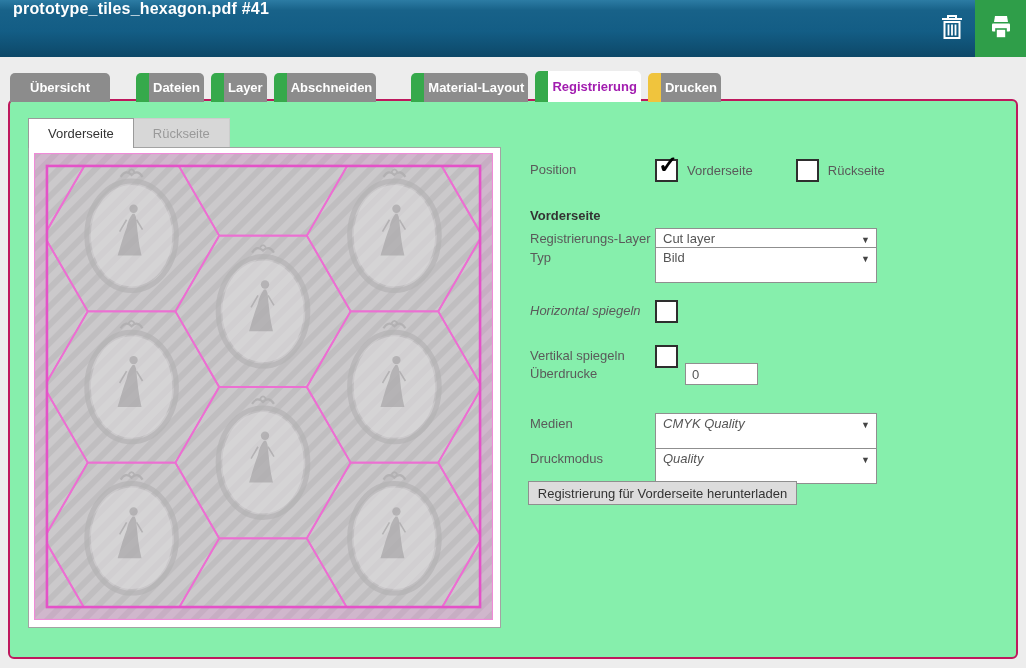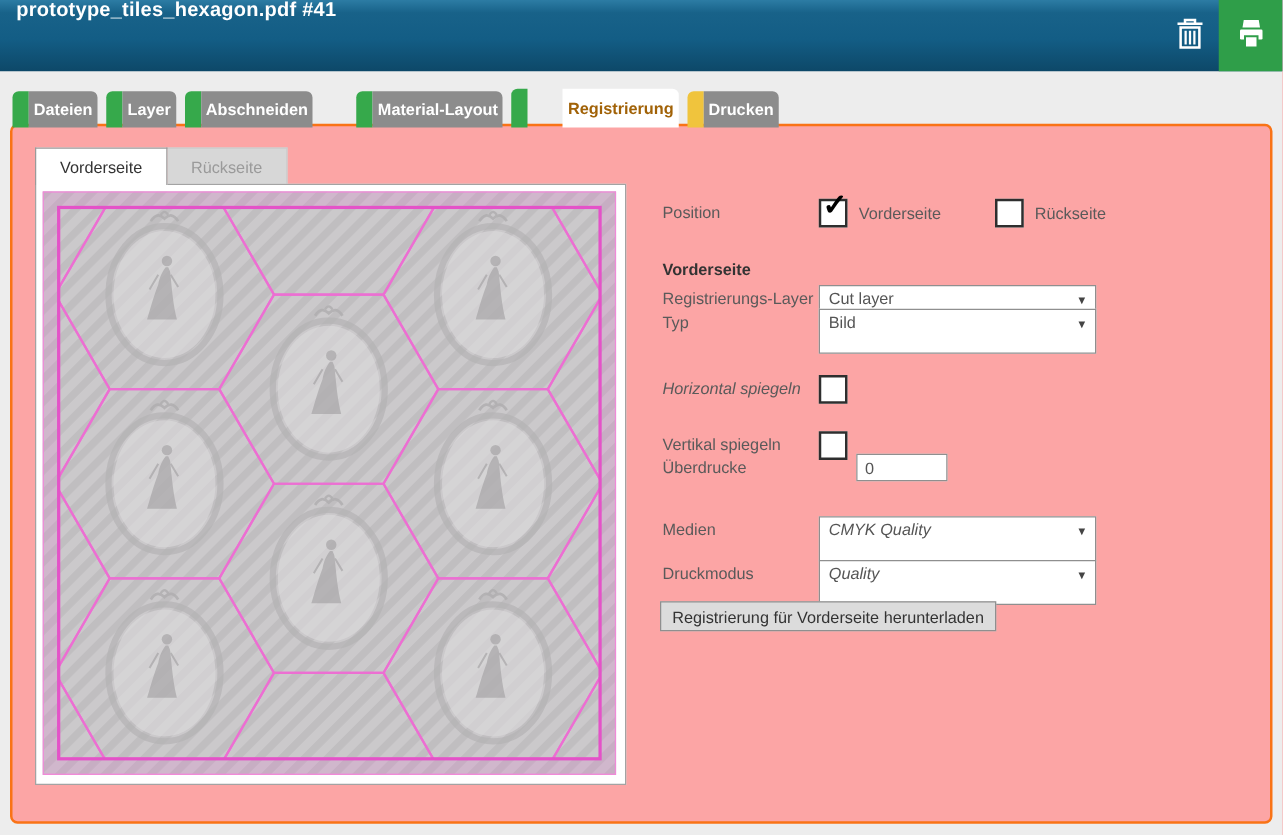--- a/index.html
+++ b/index.html
@@ -19,25 +19,25 @@
   .tabbar{position:absolute;top:71px;left:10px;display:flex;align-items:flex-end;z-index:3;height:31px;}
   .tabgroup{display:flex;height:29px;margin-right:7px;}
   .tabgroup.gap-before{margin-left:28px;}
   .tab{background:#8c8c8c;color:#fff;font-size:13px;font-weight:600;line-height:29px;padding:0 4px;
     border-radius:0 5px 0 0;white-space:nowrap;}
   .tab.standalone{border-radius:5px 5px 0 0;width:100px;padding:0;text-align:center;margin-right:26px;}
   .indicator{width:13px;height:100%;border-radius:5px 0 0 0;}
   .ind-green{background:#36a94b;}
   .ind-yellow{background:#f0c43d;}
   .tabgroup.active{height:31px;}
-  .tabgroup.active .tab{background:#fff;color:#a16207;line-height:31px;margin-left:28px;}
-
-  
-  .panel{position:absolute;top:99px;left:8px;width:1006px;height:556px;background:#fca5a5;
-    border:2px solid #f97316;border-radius:6px;}
+  .tabgroup.active .tab{background:#fff;color:#a21caf;line-height:31px;}
+
+  
+  .panel{position:absolute;top:99px;left:8px;width:1006px;height:556px;background:#86efac;
+    border:2px solid #be185d;border-radius:6px;}
 
   
   .subtabs{position:absolute;left:18px;top:17px;display:flex;align-items:flex-end;}
   .subtab{height:29px;line-height:29px;font-size:13px;padding:0 19px;cursor:pointer;}
   .subtab.active{background:#fff;color:#333;border:1px solid #9a9a9a;border-bottom:none;z-index:2;}
   .subtab.inactive{background:#d7d7d7;color:#9a9a9a;border:1px solid #cccccc;border-bottom:none;border-left:none;}
 
   
   .preview-frame{position:absolute;left:18px;top:46px;width:461px;height:469px;background:#fff;
     border:1px solid #a3a3a3;padding:5px;}
@@ -90,20 +90,21 @@
             <rect x="4" y="9.5" width="18" height="8" rx="1"></rect>
             <rect x="8" y="15" width="10" height="9" fill="#fff" stroke="#2f9e49" stroke-width="1.6"></rect>
           </g>
         </svg>
       </span>
     </button>
   </div>
 </div>
 
 <div class="tabbar">
+  <div class="tab standalone">Übersicht</div>
   <div class="tabgroup">
     <span class="indicator ind-green"></span>
     <div class="tab">Dateien</div>
   </div>
   <div class="tabgroup">
     <span class="indicator ind-green"></span>
     <div class="tab">Layer</div>
   </div>
   <div class="tabgroup">
     <span class="indicator ind-green"></span>

